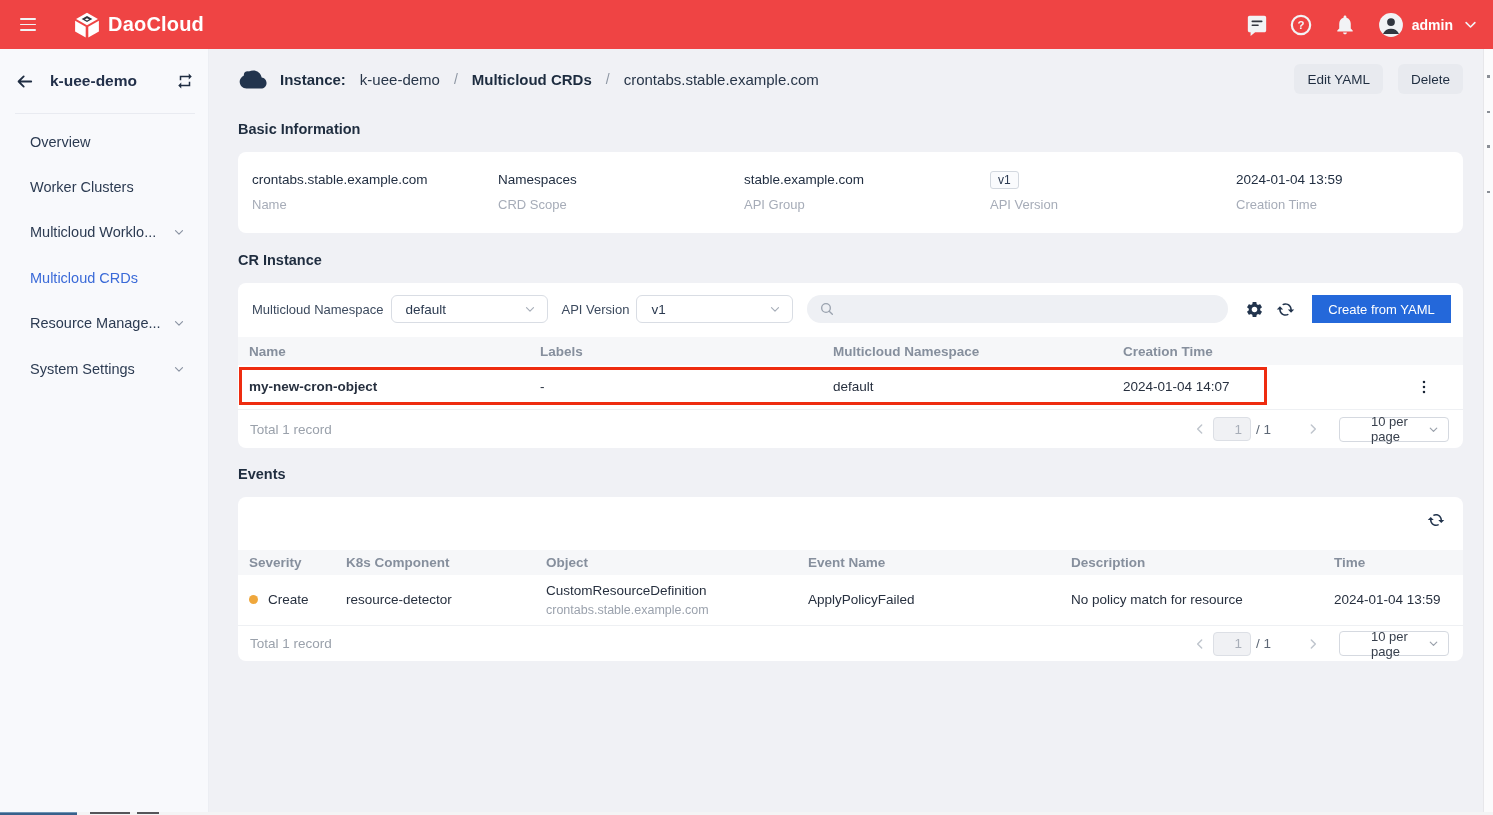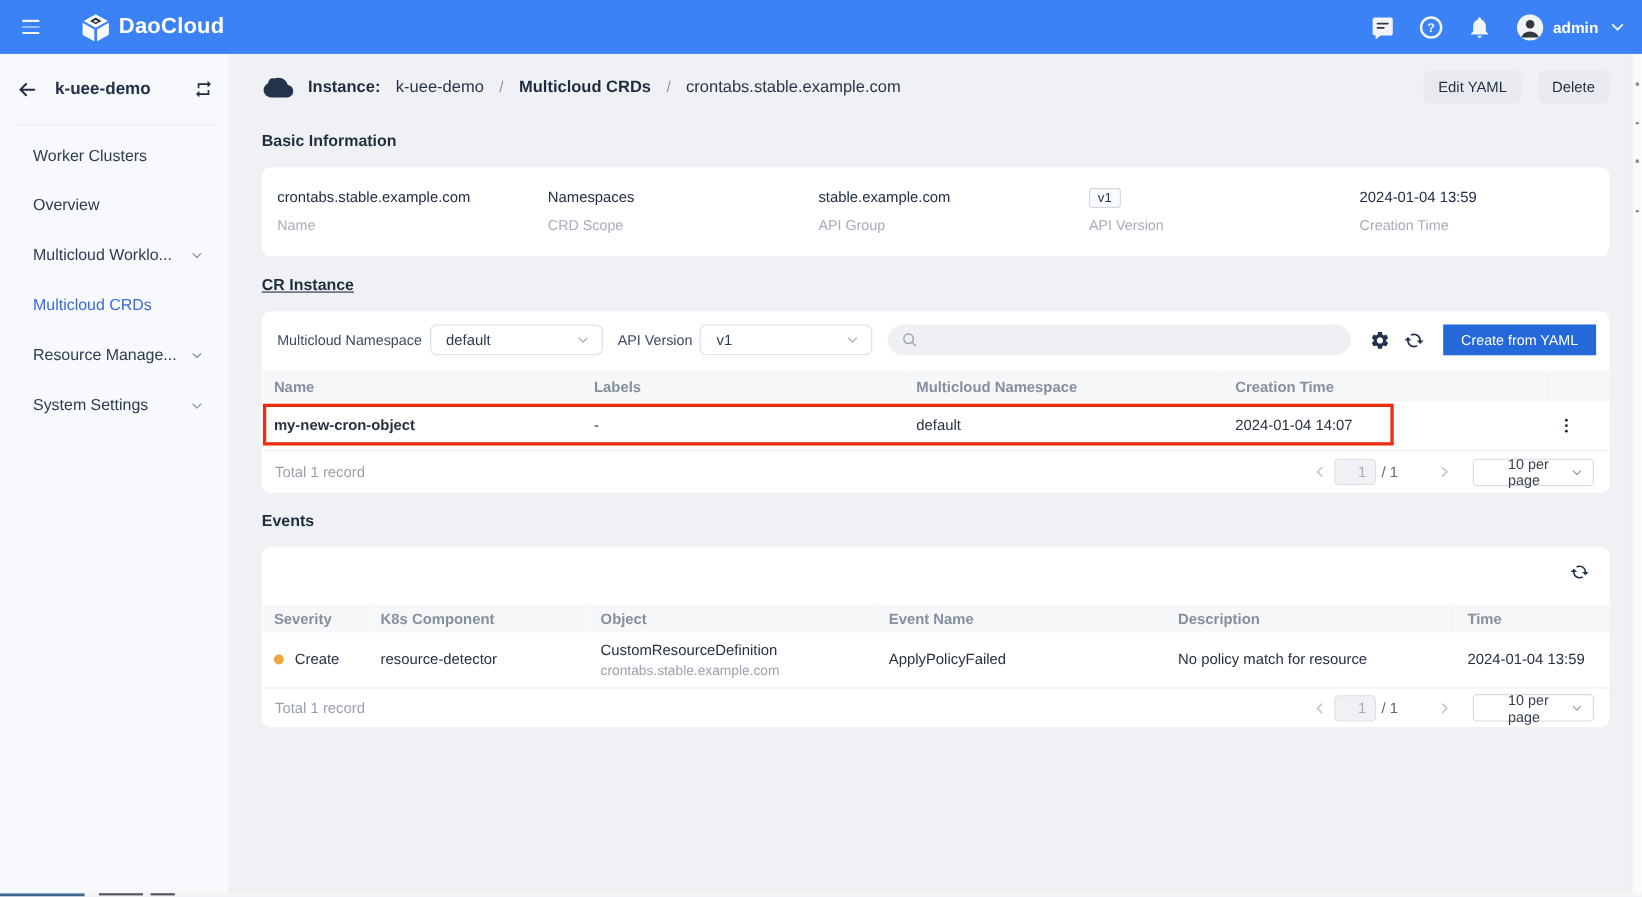--- a/index.html
+++ b/index.html
@@ -7,21 +7,21 @@
   body {
     font-family:"Liberation Sans","DejaVu Sans",sans-serif;
     background:#f0f1f5;
     color:#24334a;
     -webkit-font-smoothing:antialiased;
   }
   svg { display:block; }
 
   
   .topbar {
-    height:49px; background:#3b82f6; display:flex; align-items:center;
+    height:49px; background:#ef4444; display:flex; align-items:center;
     padding:0 15px 0 20px; position:relative; z-index:5;
   }
   .hamburger { width:22px; height:22px; display:flex; flex-direction:column; justify-content:center; gap:4px; cursor:pointer; }
   .hamburger span { display:block; height:2px; border-radius:1px; background:#f2f3f5; }
   .hamburger span { height:1.8px; }
   .hamburger span:nth-child(1){ width:16px; }
   .hamburger span:nth-child(2){ width:16px; }
   .hamburger span:nth-child(3){ width:16px; }
   .brand { display:flex; align-items:center; margin-left:31px; gap:7px; }
   .brand-name { color:#ffffff; font-size:20px; font-weight:bold; letter-spacing:.2px; }
@@ -60,21 +60,21 @@
   .bc-item { font-size:15px; color:#273548; }
   .bc-item.bold { font-weight:bold; color:#1d2c3f; }
   .bc-sep { color:#8d96a3; margin:0 14px; font-size:14px; }
   .page-actions { margin-left:auto; display:flex; gap:15px; }
   .btn-gray {
     background:#e8eaef; border:none; border-radius:6px; height:30px; padding:0 13px;
     font-size:13.5px; color:#1f2d40; font-family:inherit; cursor:pointer; white-space:nowrap;
   }
 
   .section-title { font-size:14.5px; font-weight:bold; color:#1f2d3f; margin-top:28px; height:15px; line-height:15px; }
-  .section-title.t2 { margin-top:20px;text-decoration:underline; }
+  .section-title.t2 { margin-top:20px; }
   .section-title.t3 { margin-top:19px; }
 
   .card { background:#ffffff; border-radius:8px; margin-top:15px; }
 
   
   .bi-card { height:81px; display:flex; padding:20px 14px 0 14px; }
   .bi-field { width:246px; flex:0 0 246px; }
   .bi-field.last { flex:1 1 auto; }
   .bi-value { font-size:13.5px; color:#222f42; height:16px; line-height:16px; }
   .bi-label { font-size:13px; color:#a6acb8; margin-top:9px; }
@@ -242,24 +242,24 @@
       <span class="side-head-title">k-uee-demo</span>
       <span class="side-swap">
         <svg width="18" height="18" viewBox="0 0 24 24">
             <path d="M7 7h10v3l4-4-4-4v3H5v6h2V7zm10 10H7v-3l-4 4 4 4v-3h12v-6h-2v4z" fill="#1f2d42"></path>
           </svg>
       </span>
     </div>
     <div class="side-divider"></div>
     <div class="side-nav">
       <div class="side-item">
+        <span class="lbl">Overview</span>
+      </div>
+      <div class="side-item">
         <span class="lbl">Worker Clusters</span>
-      </div>
-      <div class="side-item">
-        <span class="lbl">Overview</span>
       </div>
       <div class="side-item">
         <span class="lbl">Multicloud Worklo...</span>
         <span>
           <svg width="14" height="14" viewBox="0 0 24 24">
               <path d="M6 9.5l6 6 6-6" fill="none" stroke="#8b94a3" stroke-width="2" stroke-linecap="round" stroke-linejoin="round"></path>
             </svg>
         </span>
       </div>
       <div class="side-item active">

